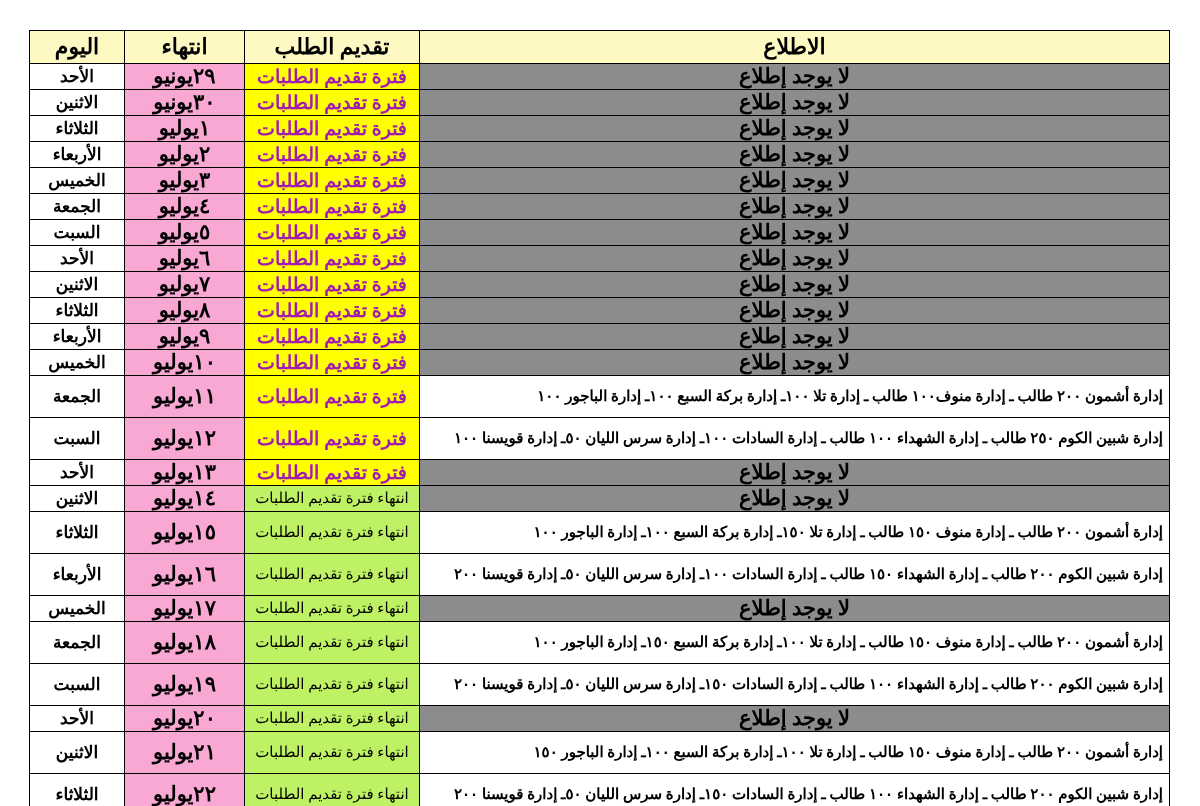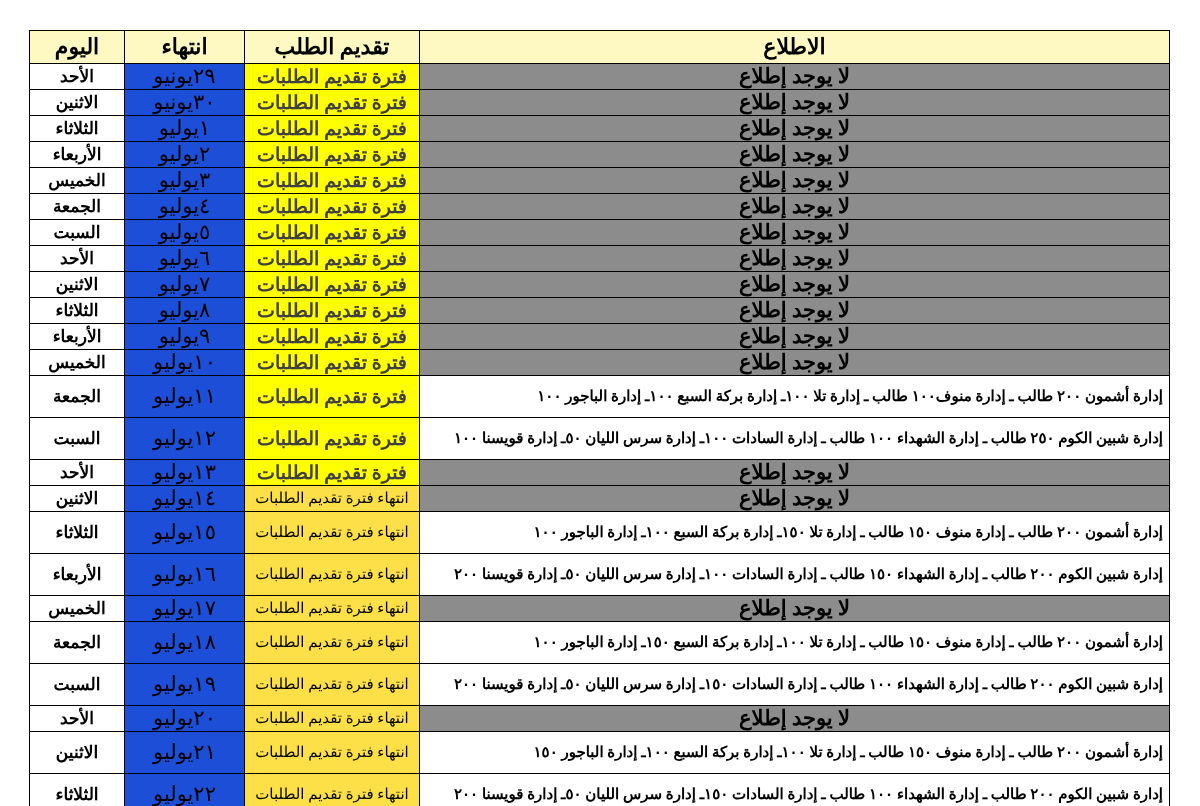--- a/index.html
+++ b/index.html
@@ -53,25 +53,25 @@
     font-size: 22px;
     height: 32px;
     border-width: 2px;
   }
   thead th.h-view { font-size: 22px; }
 
   
   tbody td { height: 25px; font-size: 20px; font-weight: bold; }
 
   td.day  { font-size: 17px; font-weight: bold; background: #ffffff; }
-  td.date { font-size: 21px; font-weight: normal; background: #1d4ed8; }
+  td.date { font-size: 21px; font-weight: bold; background: #f9a8d4; }
 
   td.apply { font-size: 19px; font-weight: bold; }
-  td.apply.open  { background: #FFFF00; color: #404040; }
-  td.apply.closed{ background: #fde047; color: #000; font-size: 15px; font-weight: normal; }
+  td.apply.open  { background: #FFFF00; color: #a21caf; }
+  td.apply.closed{ background: #bef264; color: #000; font-size: 15px; font-weight: normal; }
   td.apply.blank { background: #8C8C8C; }
 
   td.view { font-size: 20px; }
   td.view.none   { background: #8C8C8C; font-weight: bold; font-size: 21px; text-align: center; }
   td.view.detail { background: #ffffff; font-weight: bold; font-size: 15px;
                    padding: 8px 6px; text-align: justify; }
   td.view.blank  { background: #ffffff; }
 </style>
 </head>
 <body>

